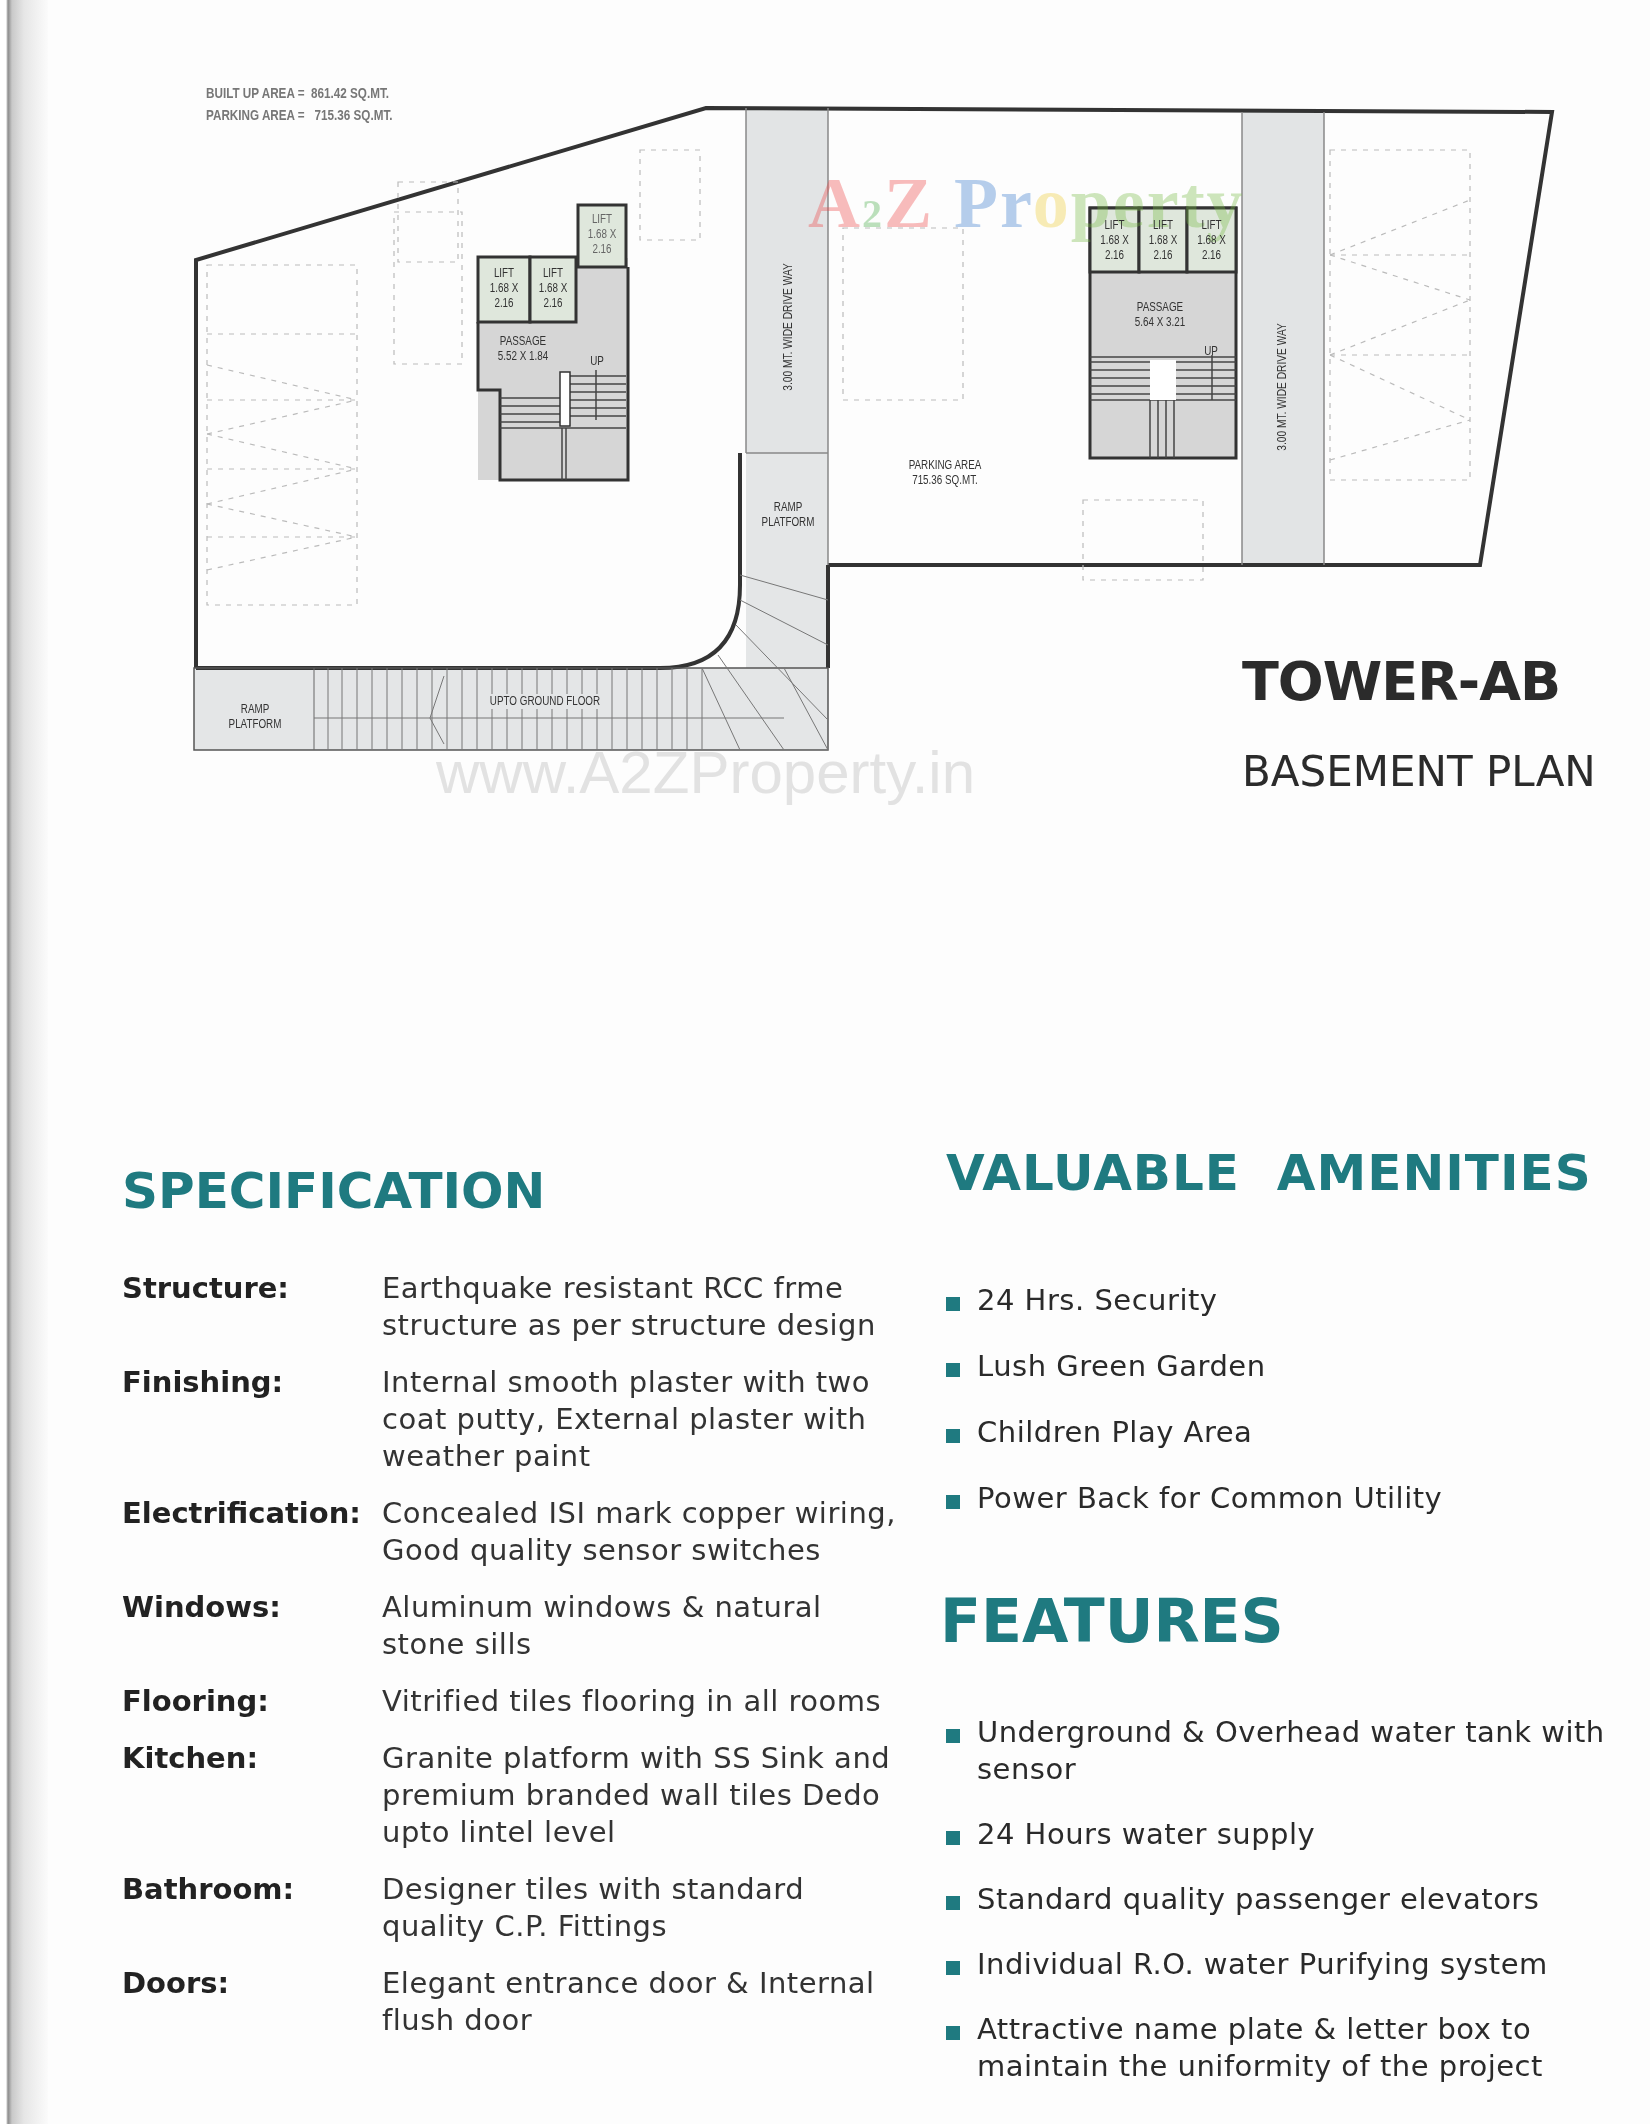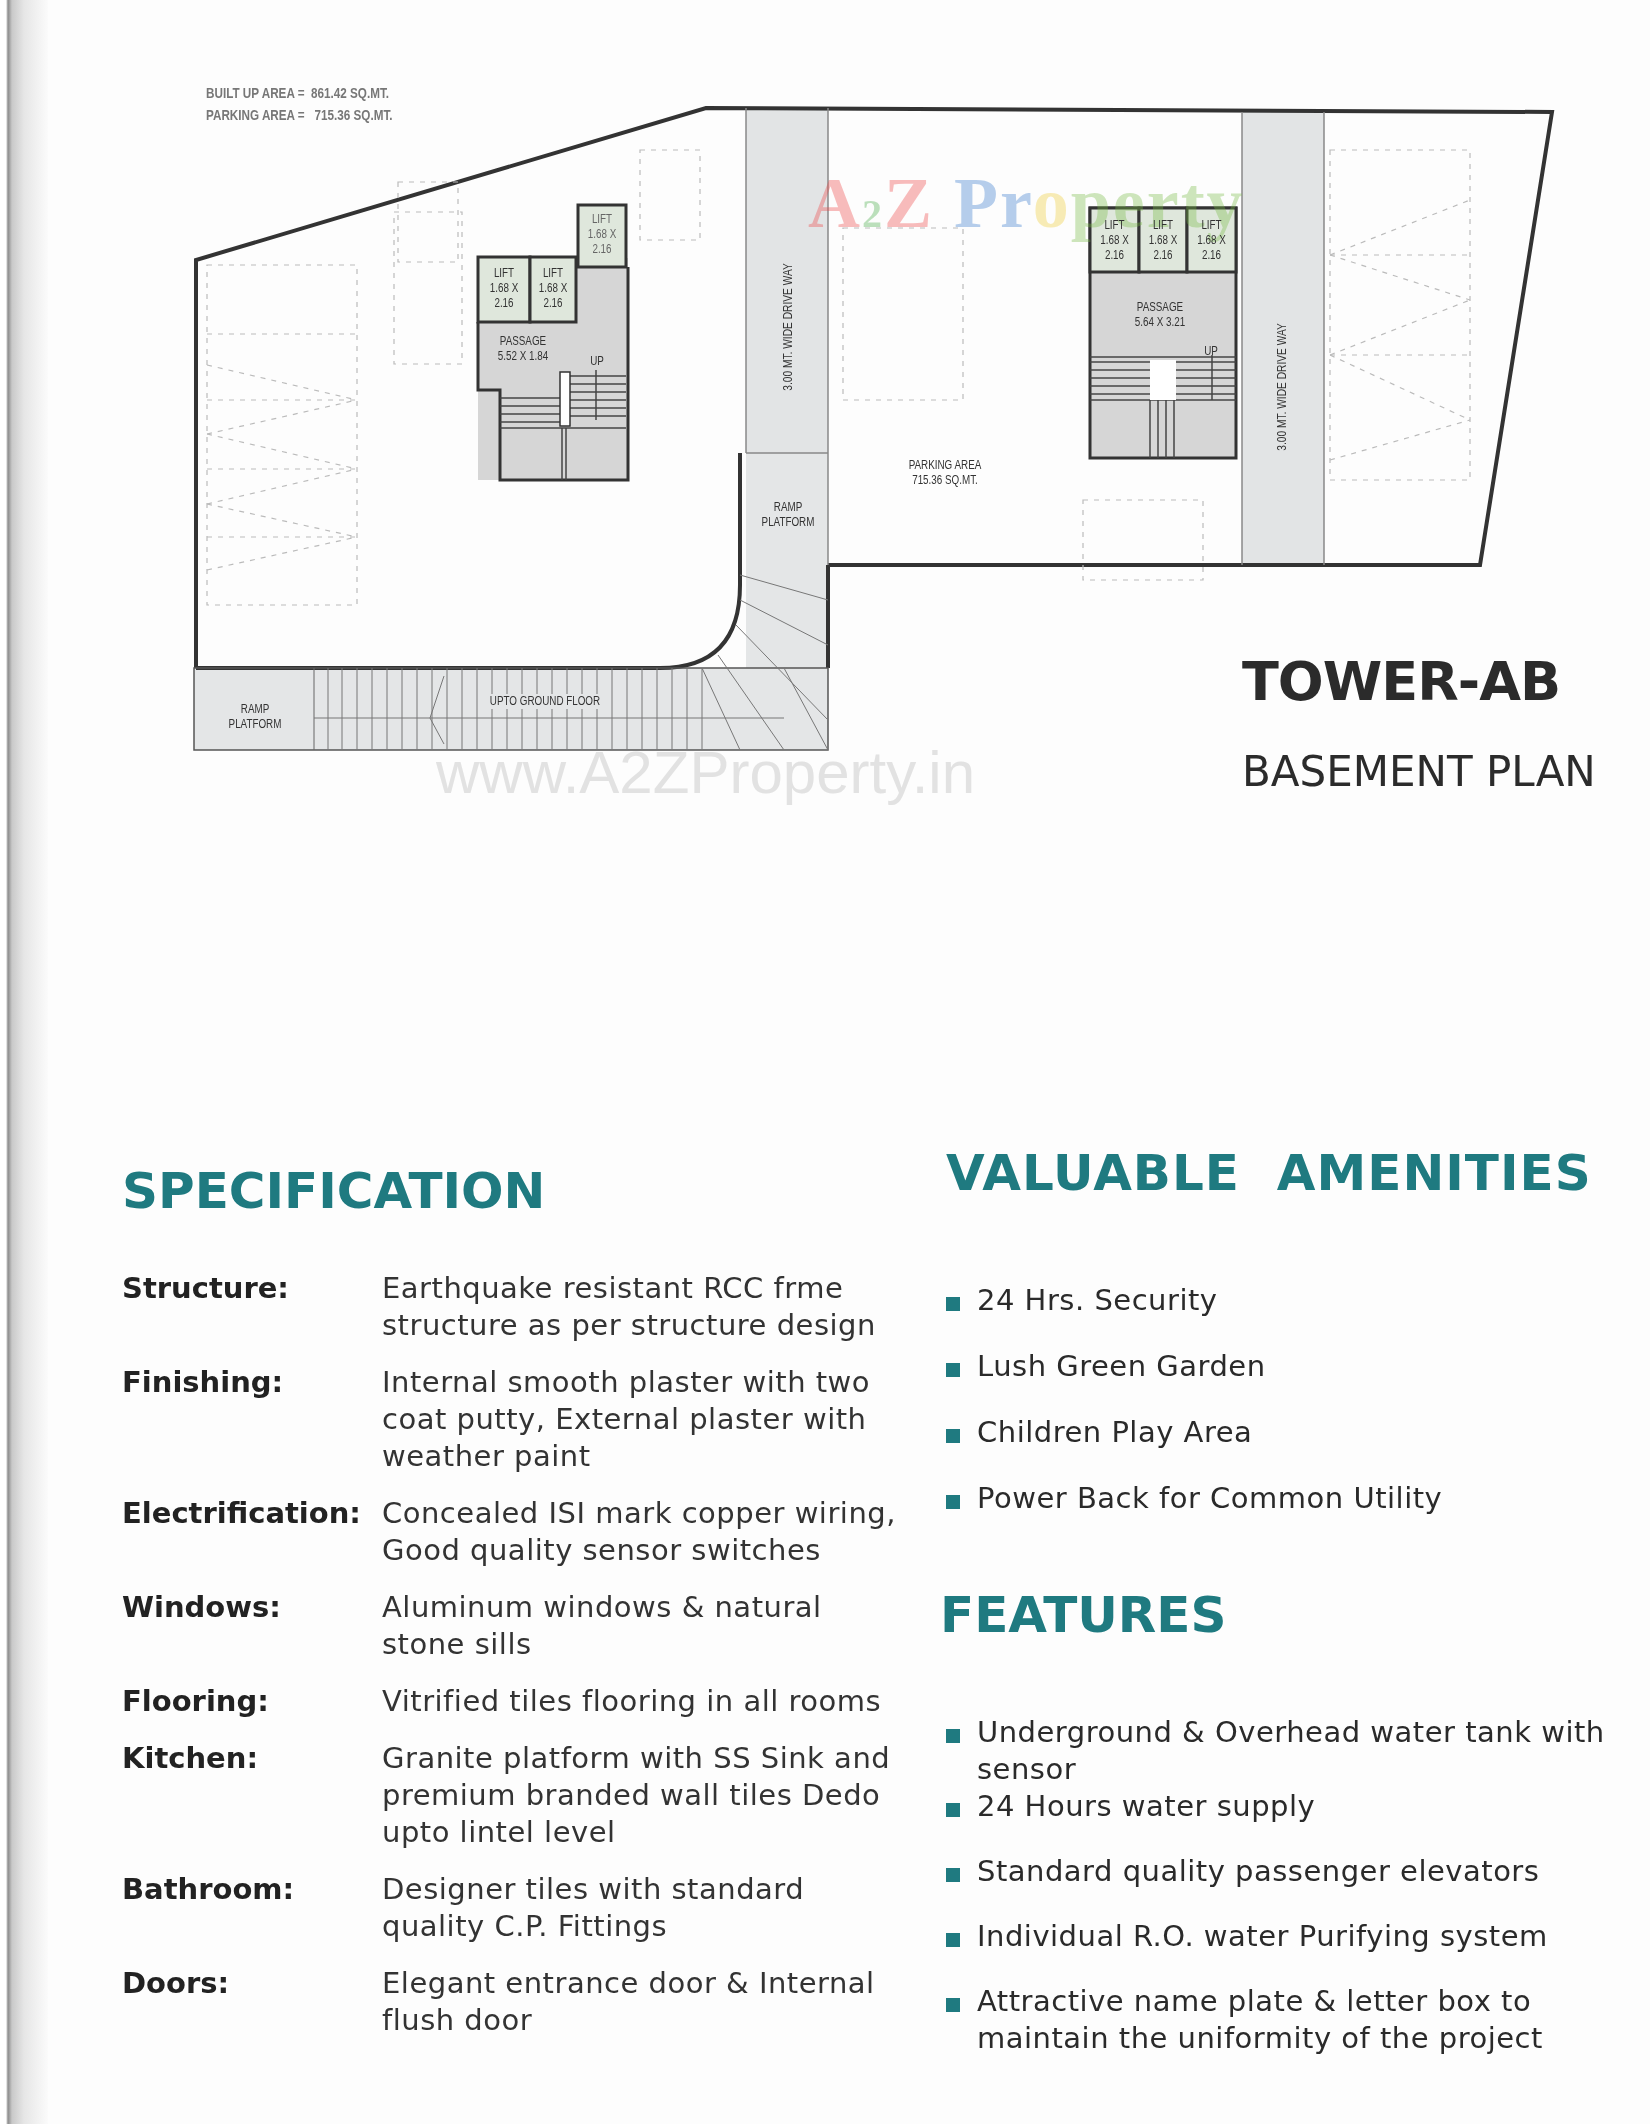--- a/index.html
+++ b/index.html
@@ -313,21 +313,21 @@
 
 <div class="heading" style="left:946px;top:1144px;font-size:50px;letter-spacing:1px;white-space:pre;">VALUABLE  AMENITIES</div>
 
 <ul class="blist" style="top:1282px;">
   <li style="margin-bottom:29px;"><span class="bullet"></span><span>24 Hrs. Security</span></li>
   <li style="margin-bottom:29px;"><span class="bullet"></span><span>Lush Green Garden</span></li>
   <li style="margin-bottom:29px;"><span class="bullet"></span><span>Children Play Area</span></li>
   <li><span class="bullet"></span><span>Power Back for Common Utility</span></li>
 </ul>
 
-<div class="heading" style="left:940px;top:1586px;font-size:50px;">FEATURES</div>
+<div class="heading" style="left:940px;top:1586px;font-size:60px;">FEATURES</div>
 
 <ul class="blist" style="top:1714px;">
-  <li style=""><span class="bullet"></span><span>Underground &amp; Overhead water tank with sensor</span></li>
+  <li style="margin-bottom:28px;"><span class="bullet"></span><span>Underground &amp; Overhead water tank with sensor</span></li>
   <li style="margin-bottom:28px;"><span class="bullet"></span><span>24 Hours water supply</span></li>
   <li style="margin-bottom:28px;"><span class="bullet"></span><span>Standard quality passenger elevators</span></li>
   <li style="margin-bottom:28px;"><span class="bullet"></span><span>Individual R.O. water Purifying system</span></li>
   <li><span class="bullet"></span><span>Attractive name plate &amp; letter box to maintain the uniformity of the project</span></li>
 </ul>
 
 </body></html>

